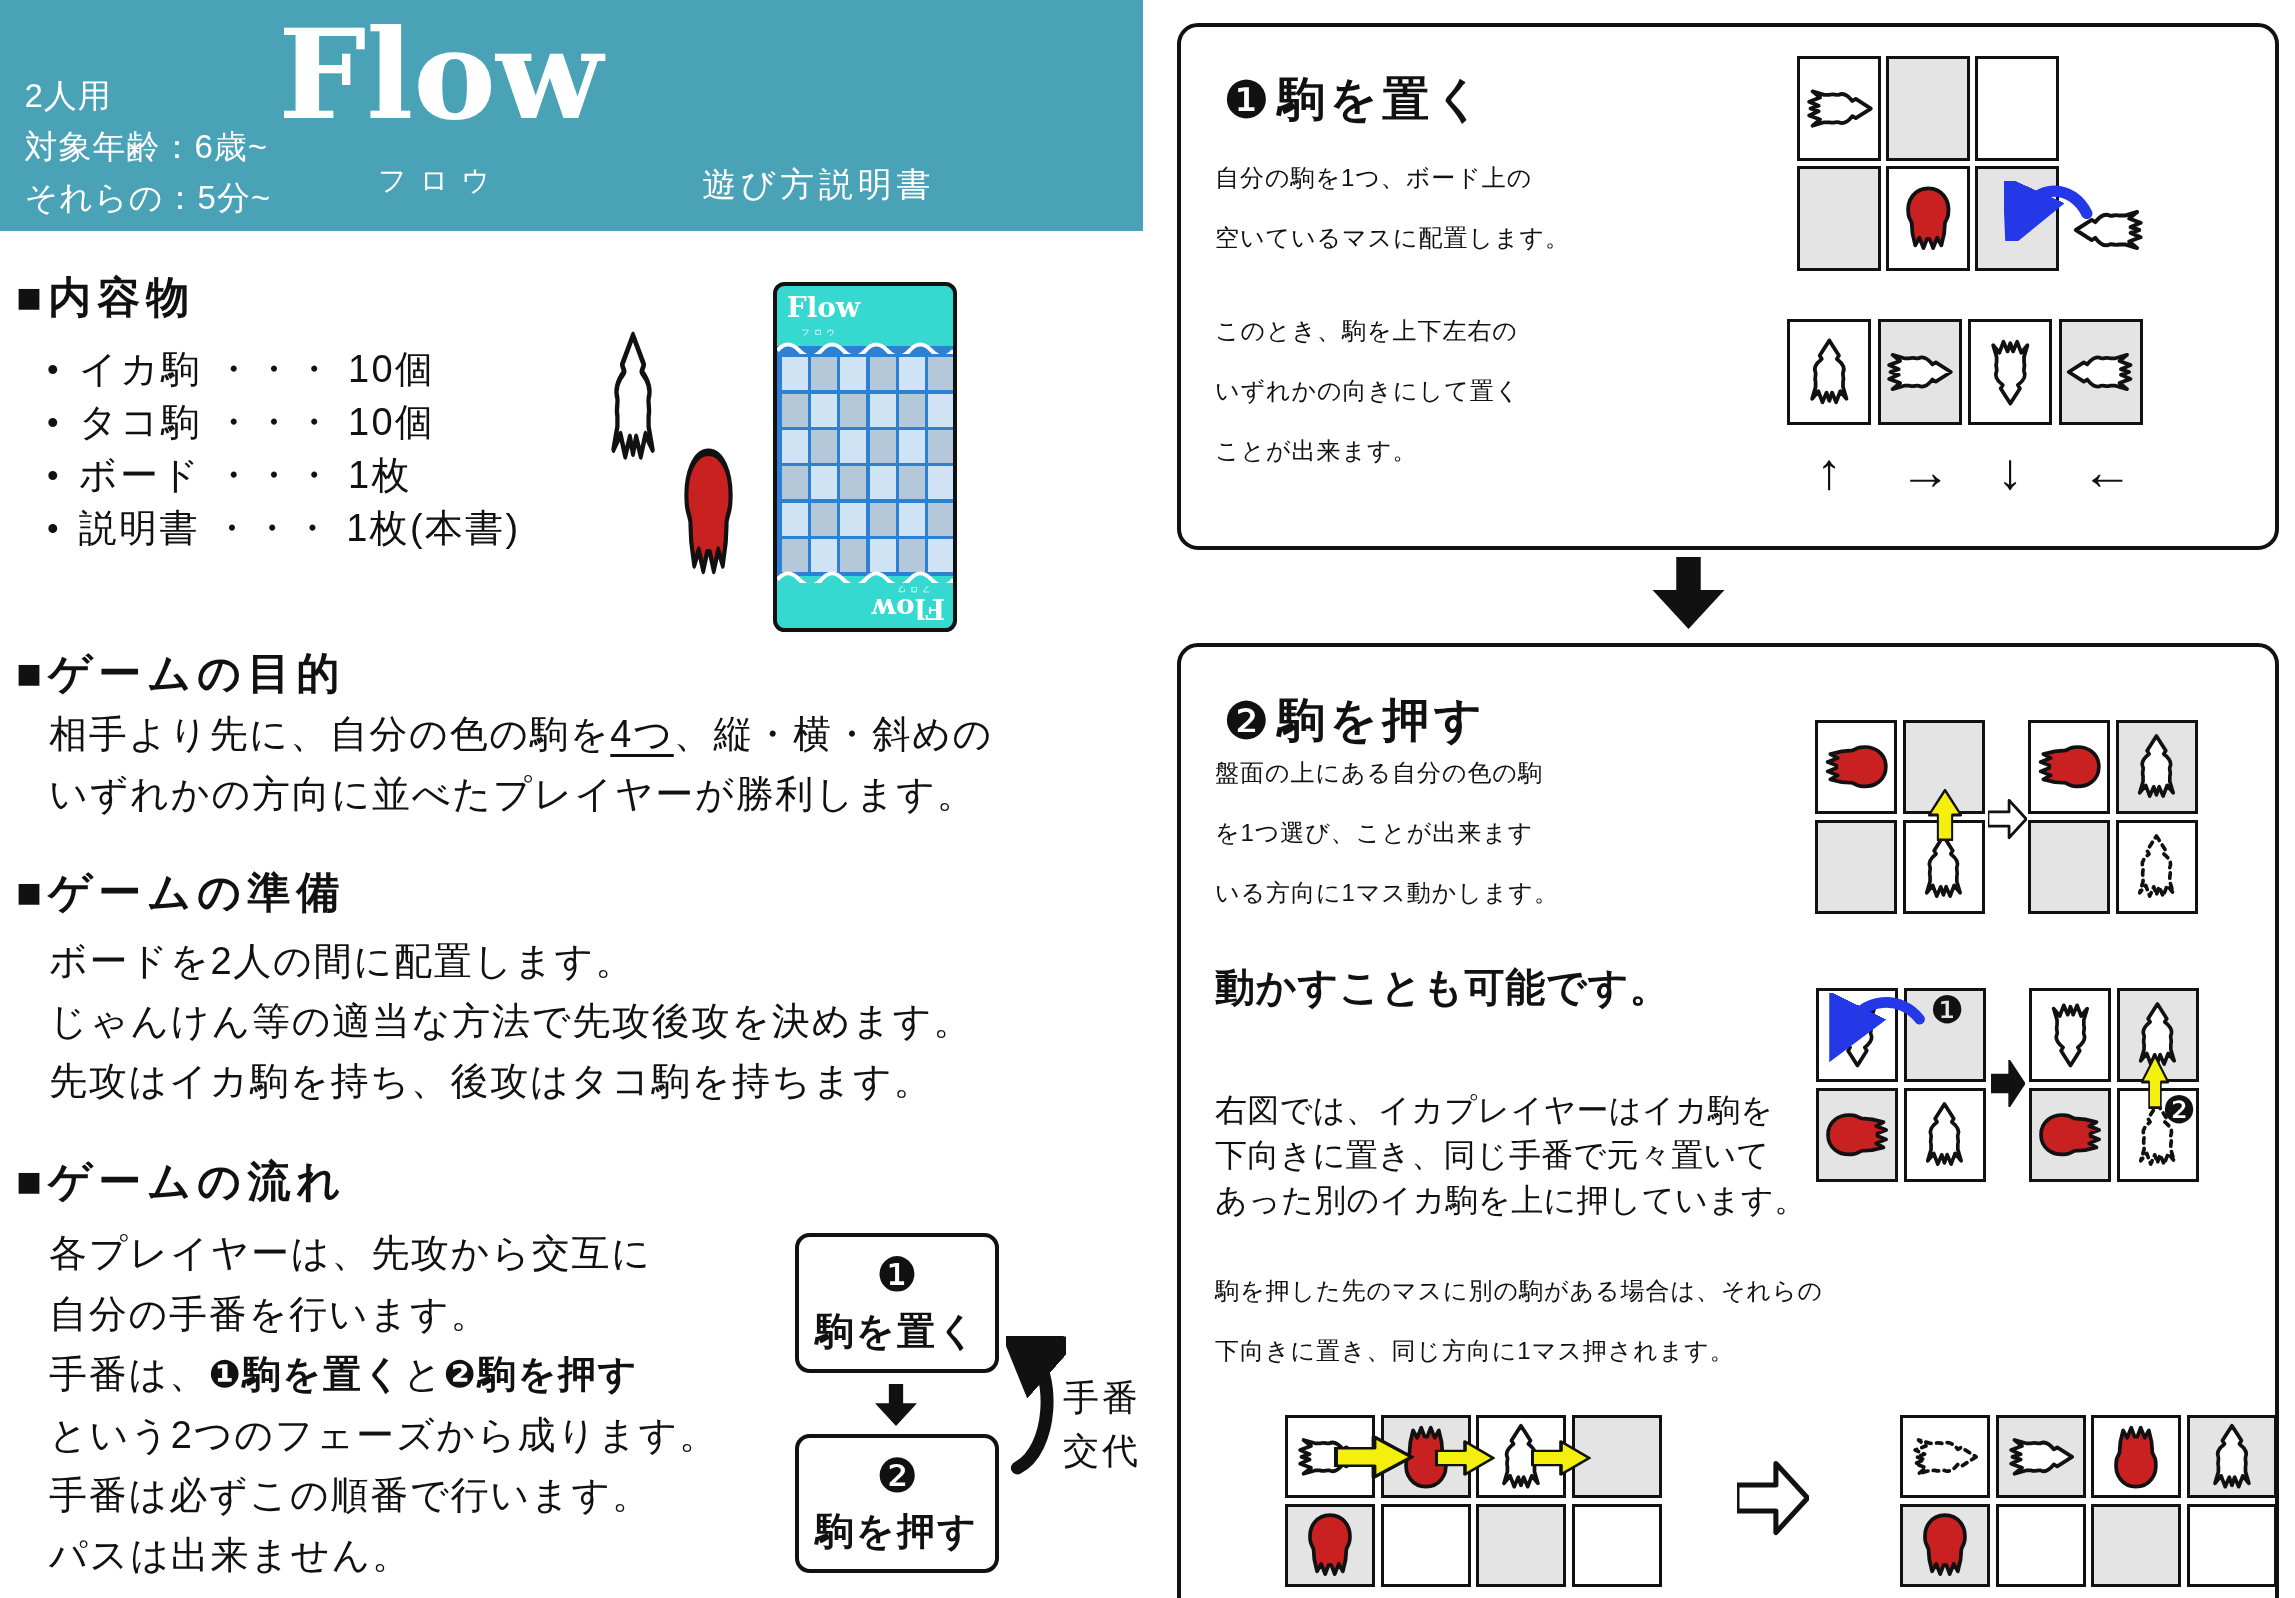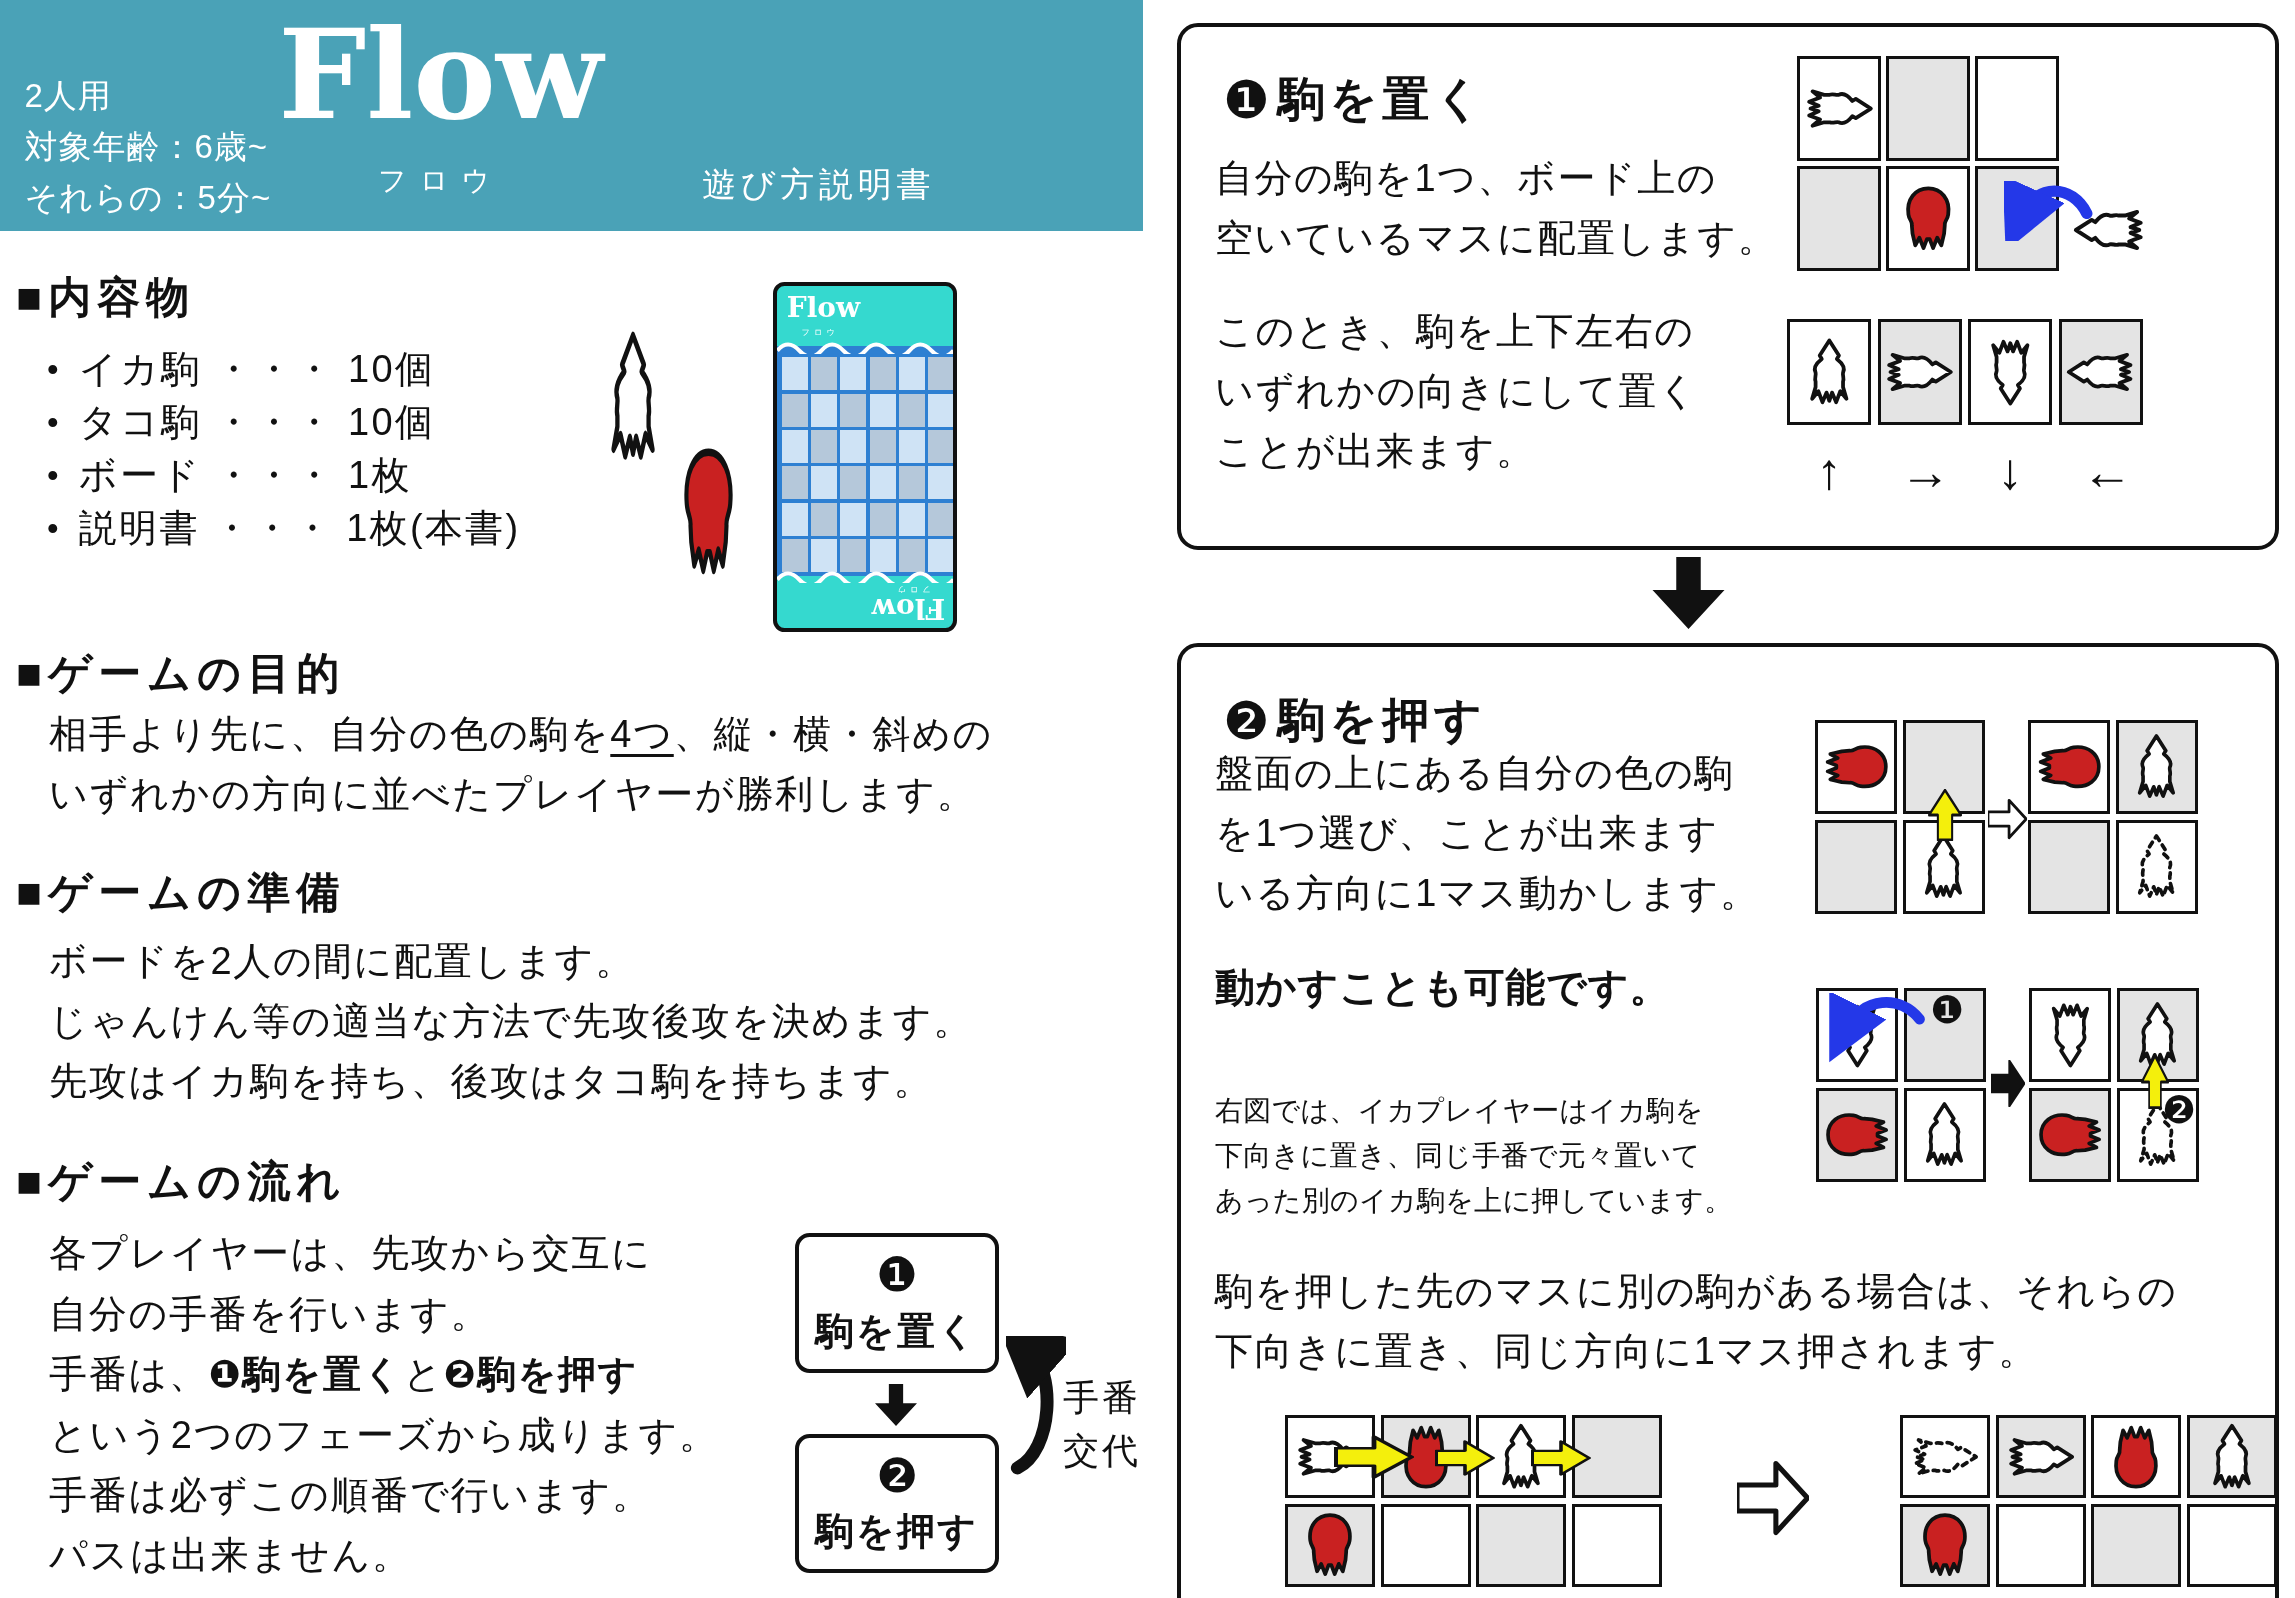--- a/index.html
+++ b/index.html
@@ -37,23 +37,23 @@
   .fbox{border:4.9px solid #111;border-radius:14.7px;box-sizing:border-box;background:#fff;
         display:flex;flex-direction:column;align-items:center;justify-content:center;}
   .fbox .num{font-size:47px;line-height:1.1;}
   .fbox .lbl{font-size:38px;font-weight:bold;letter-spacing:0.06em;margin-top:4.9px;}
   .turn-lbl{font-size:36px;letter-spacing:0.08em;white-space:nowrap;}
   
   .panel{border:4.9px solid #111;border-radius:21px;box-sizing:border-box;background:#fff;}
   .p-title{display:flex;align-items:center;}
   .p-title .num{font-size:52px;line-height:1;}
   .p-title .txt{font-size:47px;font-weight:bold;letter-spacing:0.1em;margin-left:8.2px;}
-  .p-body{font-size:38px;letter-spacing:0.04em;line-height:60px;white-space:nowrap;}
+  .p-body{font-size:24px;letter-spacing:0.04em;line-height:60px;white-space:nowrap;}
   .p-bold{font-size:40px;font-weight:bold;letter-spacing:0.02em;line-height:57px;white-space:nowrap;}
-  .p-small{font-size:28px;letter-spacing:0.01em;line-height:45px;white-space:nowrap;}
+  .p-small{font-size:32px;letter-spacing:0.01em;line-height:45px;white-space:nowrap;}
   
   .dgrid{position:absolute;}
   .cell{box-sizing:border-box;border:3.3px solid #111;background:#fff;
         display:flex;align-items:center;justify-content:center;}
   .cell-w{background:#ffffff;} .cell-g{background:#e4e4e4;}
   .cell-lb{background:#cfe3f5;} .cell-db{background:#b5c8da;}
   .piece{width:88%;height:88%;}
   .dashed{stroke-dasharray:8 8;}
   .badge{position:absolute;font-size:38px;line-height:1;}
   .dirrow{position:absolute;width:38px;text-align:center;font-size:51px;font-weight:bold;}

